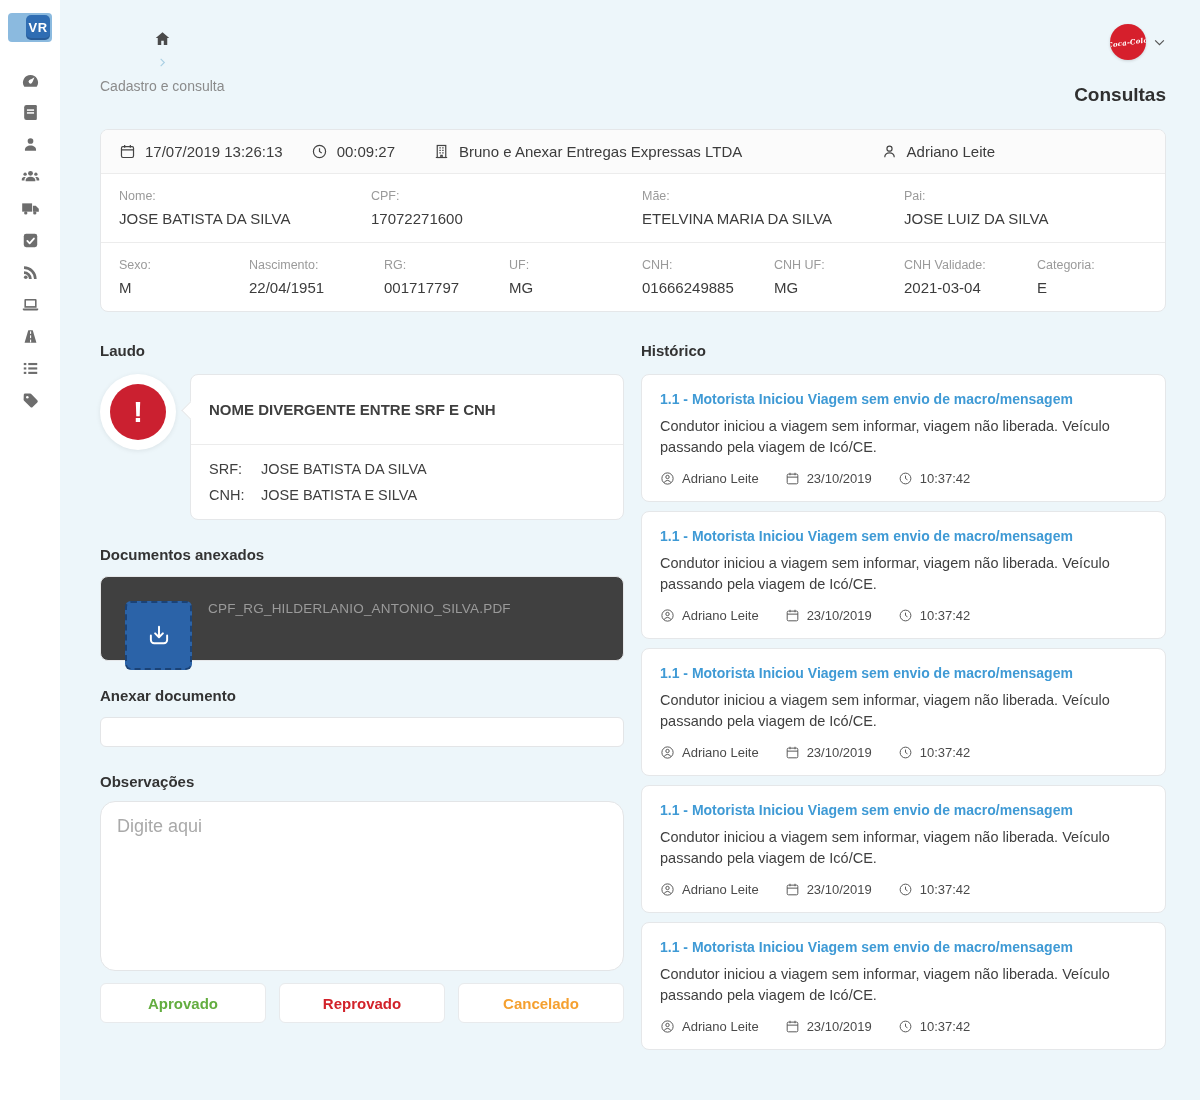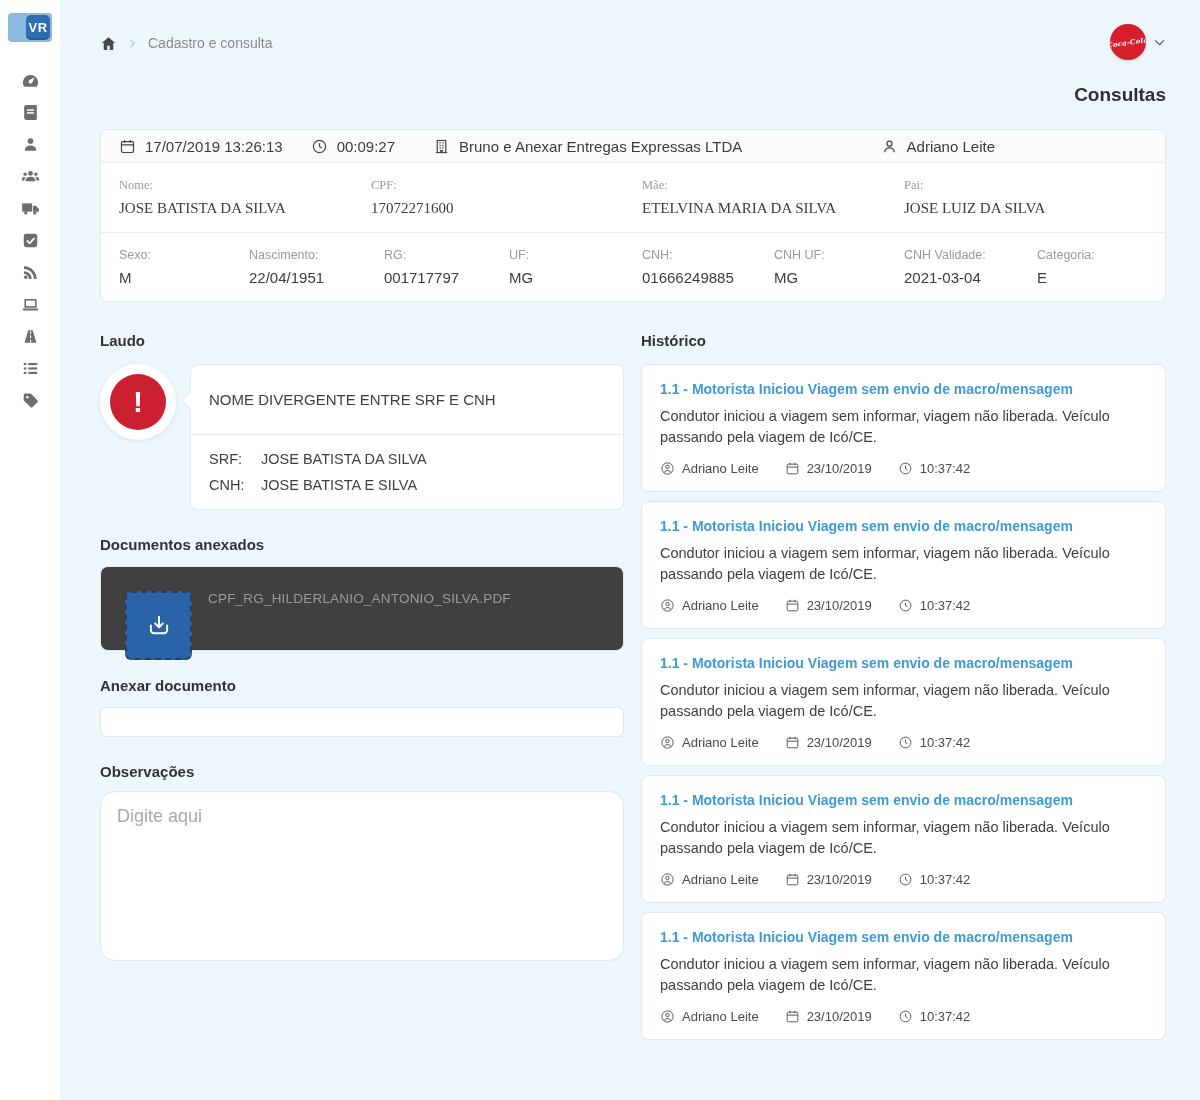--- a/index.html
+++ b/index.html
@@ -27,47 +27,47 @@
   .side-nav { display:flex; flex-direction:column; align-items:center; }
   .nav-item{
     width:60px; height:32px; border:none; background:transparent; color:#6d6d6d;
     display:flex; align-items:center; justify-content:center; cursor:pointer;
   }
   .nav-item svg{ width:19px; height:19px; fill:#6d6d6d; }
 
   
   .main { flex:1; padding:0 34px 0 40px; position:relative; }
   .topbar { padding-top:30px; height:56px; display:flex; align-items:flex-start; justify-content:space-between; }
-  .breadcrumb { display:flex; align-items:center; gap:10px; height:26px; }
+  .breadcrumb { display:flex; align-items:center; gap:10px; height:26px;flex-direction:column; }
   .breadcrumb .home svg{ width:17px; height:17px; fill:#4a4a4a; display:block; cursor:pointer;}
   .crumb-sep svg{ width:11px; height:11px; stroke:#a9cfe3; stroke-width:2.4; fill:none; display:block;}
   .crumb-label{ font-size:14px; color:#8b8b8b; cursor:pointer; }
   .user-menu{ display:flex; align-items:center; gap:7px; margin-top:-6px; cursor:pointer; }
   .avatar{
     width:36px; height:36px; border-radius:50%; background:#d61f2c; display:flex; align-items:center; justify-content:center;
     overflow:hidden; box-shadow:0 1px 3px rgba(0,0,0,.15);
   }
   .avatar-text{
     color:#fff; font-family:"DejaVu Serif", serif; font-style:italic; font-weight:bold;
     font-size:7px; transform:rotate(-8deg); white-space:nowrap; letter-spacing:.2px;
   }
   .user-menu .chev svg{ width:13px; height:13px; stroke:#555; stroke-width:2.2; fill:none; display:block;}
 
   .page-title{ margin-top:28px; font-size:19px; font-weight:600; color:#303030;text-align:right; }
 
   
   .info-card{ margin-top:23px; background:#fff; border:1px solid #e5e7e9; border-radius:8px; overflow:hidden; }
-  .info-head{ display:flex; align-items:center; height:33px; padding:10px 18px; background:#fbfbfb; border-bottom:1px solid #ececec; }
+  .info-head{ display:flex; align-items:center; height:44px; padding:10px 18px; background:#fbfbfb; border-bottom:1px solid #ececec; }
   .head-item{ display:flex; align-items:center; gap:9px; font-size:15px; color:#3c3c3c; }
   .head-item svg{ width:17px; height:17px; stroke:#444; stroke-width:1.7; fill:none; }
   .hi-clock{ margin-left:28px; }
   .hi-company{ margin-left:38px; }
   .hi-analyst{ margin-left:auto; margin-right:152px; }
   .fields{ display:grid; padding:15px 0 15px 18px; }
-  .fields.row1{ grid-template-columns:252px 271px 262px 1fr;font-family:Liberation Serif, serif; }
+  .fields.row1{ grid-template-columns:252px 271px 262px 1fr; }
   .fields.row2{ grid-template-columns:130px 135px 125px 133px 132px 130px 133px 1fr; }
   .fields.row2{ border-top:1px solid #ececec; }
   .f-label{ font-size:12.5px; color:#9a9a9a; }
   .f-value{ font-size:15px; color:#3c3c3c; margin-top:7px; }
 
   
   .columns{ display:flex; gap:17px; margin-top:30px; }
   .col-left{ width:524px; flex:0 0 524px; }
   .col-right{ flex:1; }
   h2.section{ font-size:15px; font-weight:700; color:#333; height:18px; }
@@ -80,21 +80,21 @@
   }
   .alert-red{
     width:56px; height:56px; border-radius:50%; background:#cb2030; color:#fff;
     display:flex; align-items:center; justify-content:center; font-size:30px; font-weight:bold;
   }
   .laudo-card{ flex:1; margin-left:14px; background:#fff; border:1px solid #e5e7e9; border-radius:8px; position:relative; }
   .laudo-card::before{
     content:""; position:absolute; left:-7px; top:29px; width:12px; height:12px; background:#fff;
     border-left:1px solid #e5e7e9; border-bottom:1px solid #e5e7e9; transform:rotate(45deg);
   }
-  .laudo-title{ padding:26px 18px; font-size:15px; color:#3f3f3f; border-bottom:1px solid #ececec; }
+  .laudo-title{ padding:26px 18px; font-size:15px; color:#3f3f3f; border-bottom:1px solid #ececec;font-weight:bold; }
   .laudo-body{ padding:14px 18px 16px 18px; }
   .laudo-line{ display:flex; font-size:14.5px; color:#3f3f3f; margin-top:10px; }
   .laudo-line:first-child{ margin-top:2px; }
   .l-key{ width:52px; flex:0 0 52px; }
 
   
   .mt26{ margin-top:26px; }
   .doc-card{ margin-top:12px; background:#404040; border:1px solid #e5e7e9; border-radius:8px; padding:24px; height:85px; display:flex; align-items:flex-start; }
   .doc-tile{
     width:67px; height:69px; border-radius:6px; background:#2b63a8; border:2px dashed rgba(15,40,75,.55);
@@ -389,20 +389,25 @@
           </button>
           <span class="doc-name">CPF_RG_HILDERLANIO_ANTONIO_SILVA.PDF</span>
         </div>
 
         <h2 class="section mt26">Anexar documento</h2>
         <input class="attach-input" type="text" value="" style="">
 
         <h2 class="section mt26">Observações</h2>
         <textarea class="obs" placeholder="Digite aqui" style=""></textarea>
 
+        <div class="actions">
+          <button class="btn approve">Aprovado</button>
+          <button class="btn reject">Reprovado</button>
+          <button class="btn cancel">Cancelado</button>
+        </div>
       </div>
 
       <div class="col-right">
         <h2 class="section">Histórico</h2>
         <div class="history-list">
 
             <article class="h-card">
               <a class="h-title">1.1 - Motorista Iniciou Viagem sem envio de macro/mensagem</a>
               <p class="h-body">Condutor iniciou a viagem sem informar, viagem não liberada. Veículo passando pela viagem de Icó/CE.</p>
               <div class="h-foot">

